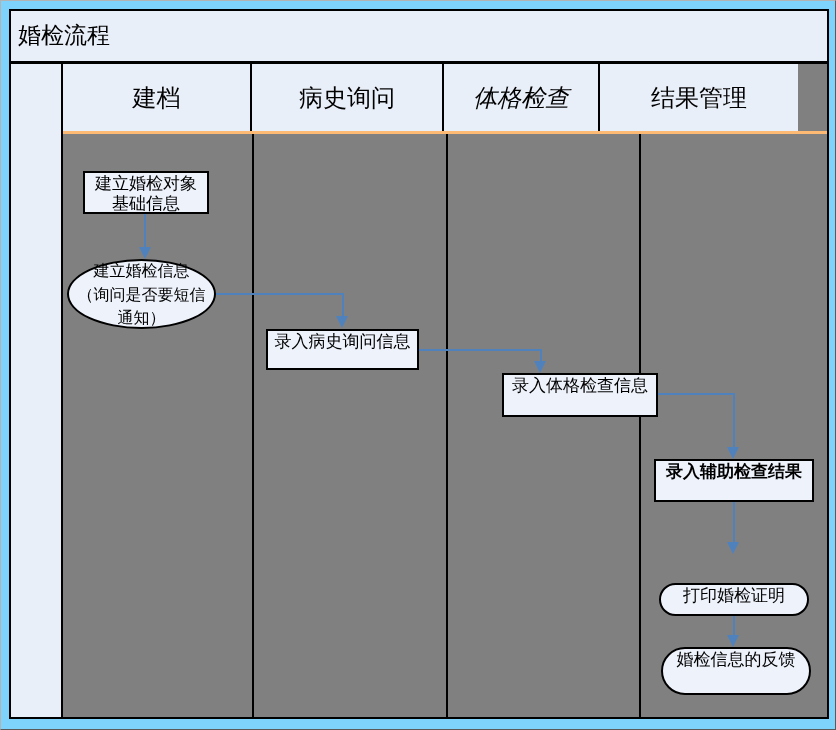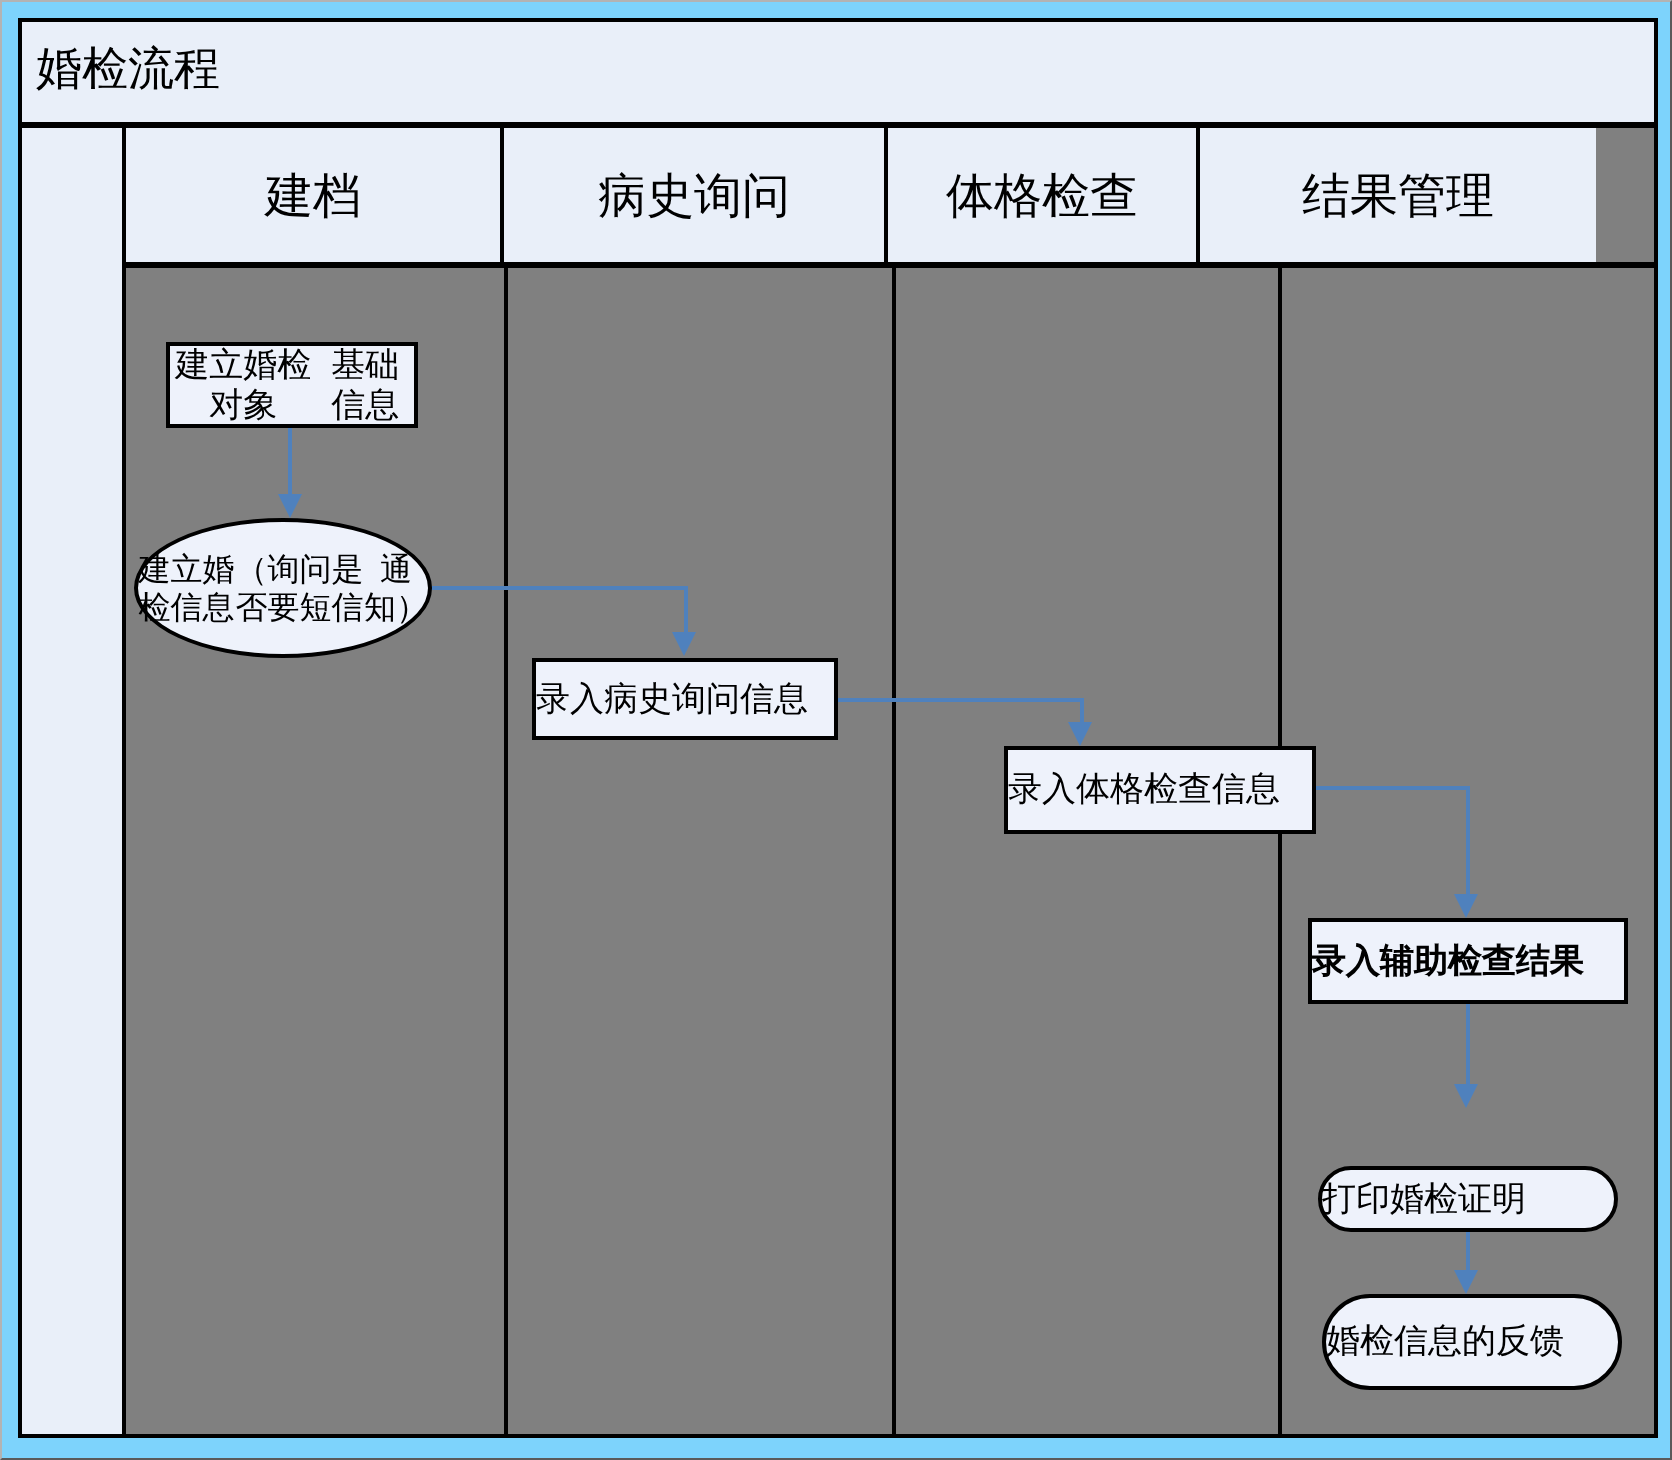--- a/index.html
+++ b/index.html
@@ -23,36 +23,36 @@
     position:absolute; left:0; top:0; width:816px; height:53px;
     background:#e9eff9; border-bottom:3px solid #000;
     font-size:23px; line-height:49px; padding-left:7px;
   }
   .gutter {
     position:absolute; left:0; top:53px; width:52px; height:653px;
     background:#e9eff9; border-right:2px solid #000;
   }
   .lane-headers {
     position:absolute; left:52px; top:53px; width:764px; height:70px;
-    border-bottom:3px solid #000000; display:flex;
+    border-bottom:3px solid #fdba74; display:flex;
   }
   .lane-h {
     background:#e9eff9; display:flex; align-items:center; justify-content:center;
     font-size:24px; height:67px;
   }
   .lane-h.w1 { width:189px; border-right:2px solid #000; }
   .lane-h.w2 { width:192px; border-right:2px solid #000; }
-  .lane-h.w3 { width:156px; border-right:2px solid #000; }
+  .lane-h.w3 { width:156px; border-right:2px solid #000;font-style:italic; }
   .lane-h.w4 { width:198px;text-align:center; }
   .vline { position:absolute; top:123px; width:2px; height:583px; background:#000; }
   .vl1 { left:241px; } .vl2 { left:435px; } .vl3 { left:628px; }
 
   .node {
     position:absolute; background:#eef2fb; border:2px solid #000;
-    display:flex; flex-direction:row; align-items:center; justify-content:space-between;
+    display:flex; flex-direction:column; align-items:center; justify-content:space-between;
     text-align:center; font-size:17px; line-height:20px; z-index:3;
   }
   .node.ellipse { border-radius:50%; font-size:16px; line-height:19px; }
   .node.stadium-sm { border-radius:17px;margin-top:29px; }
   .node.stadium-lg { border-radius:24px; }
 
   .n1 { left:82px;  top:170px; width:126px; height:43px; }
   .n2 { left:66px;  top:258px; width:149px; height:70px; }
   .n3 { left:265px; top:328px; width:153px; height:41px; }
   .n4 { left:461px; top:372px; width:156px; height:44px;margin-left:40px; }

